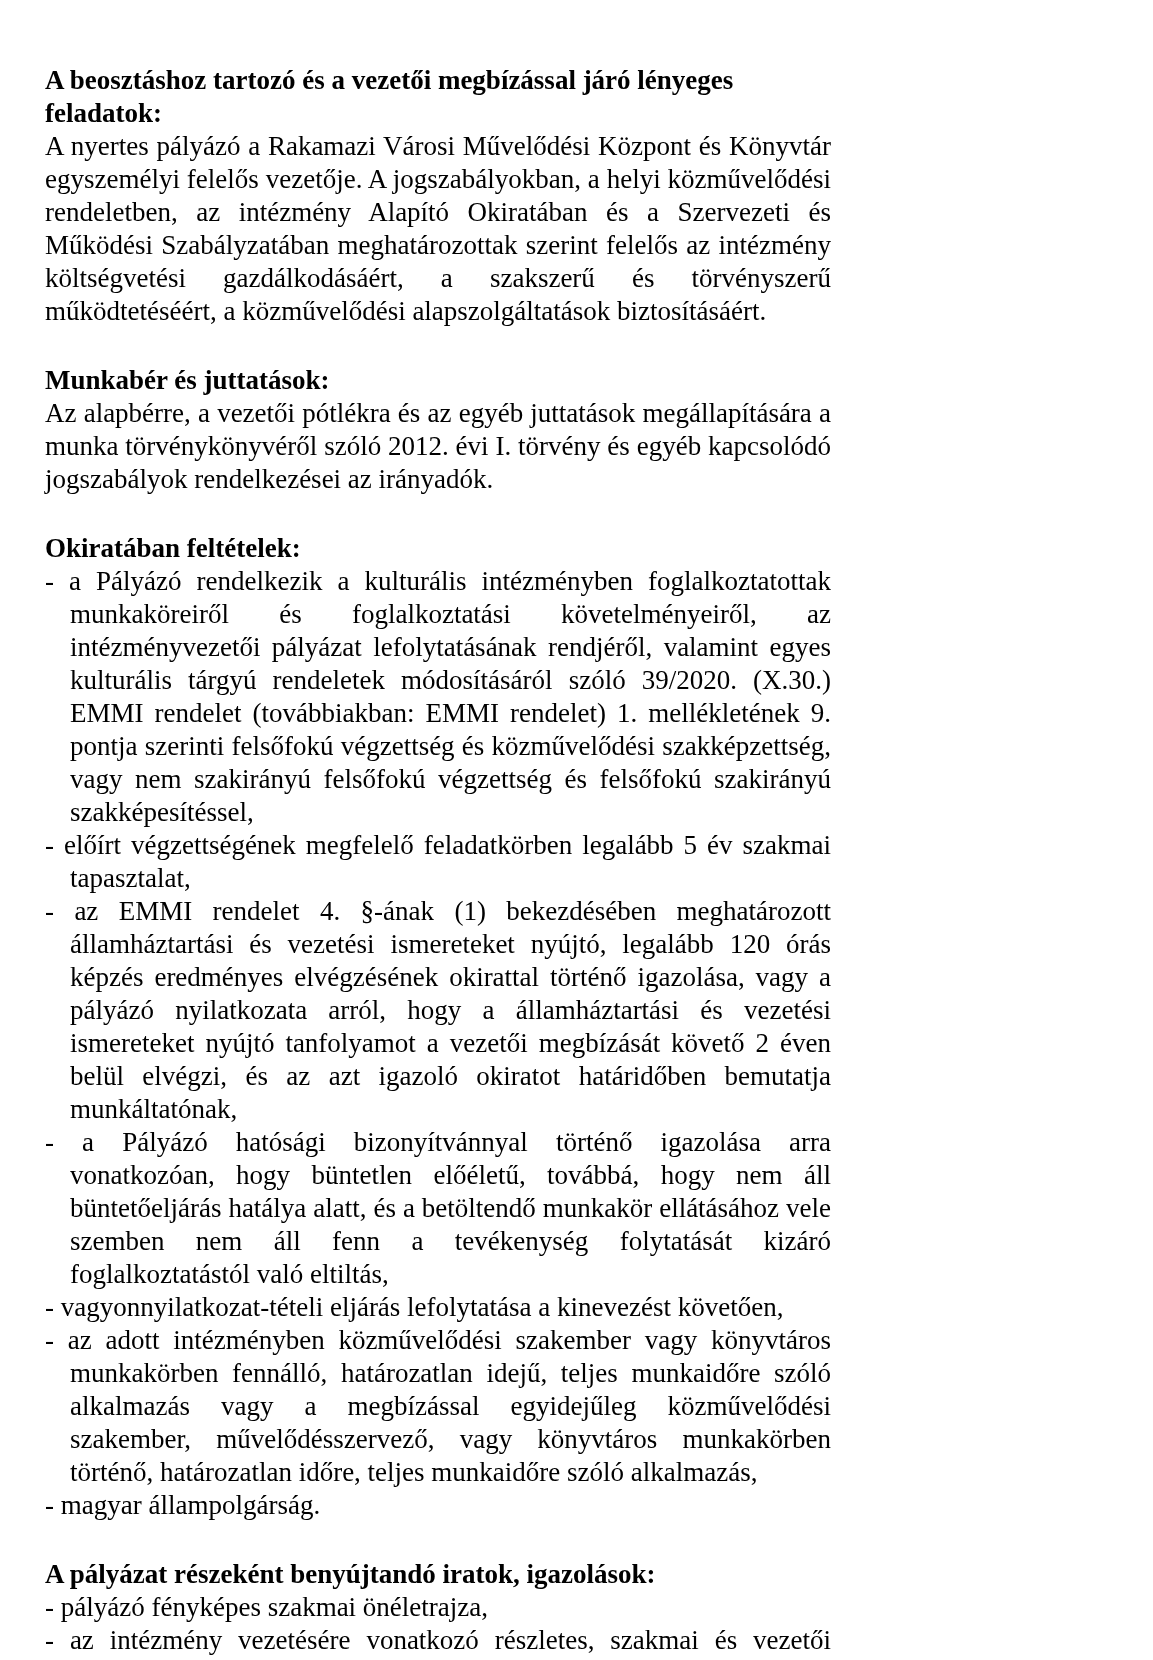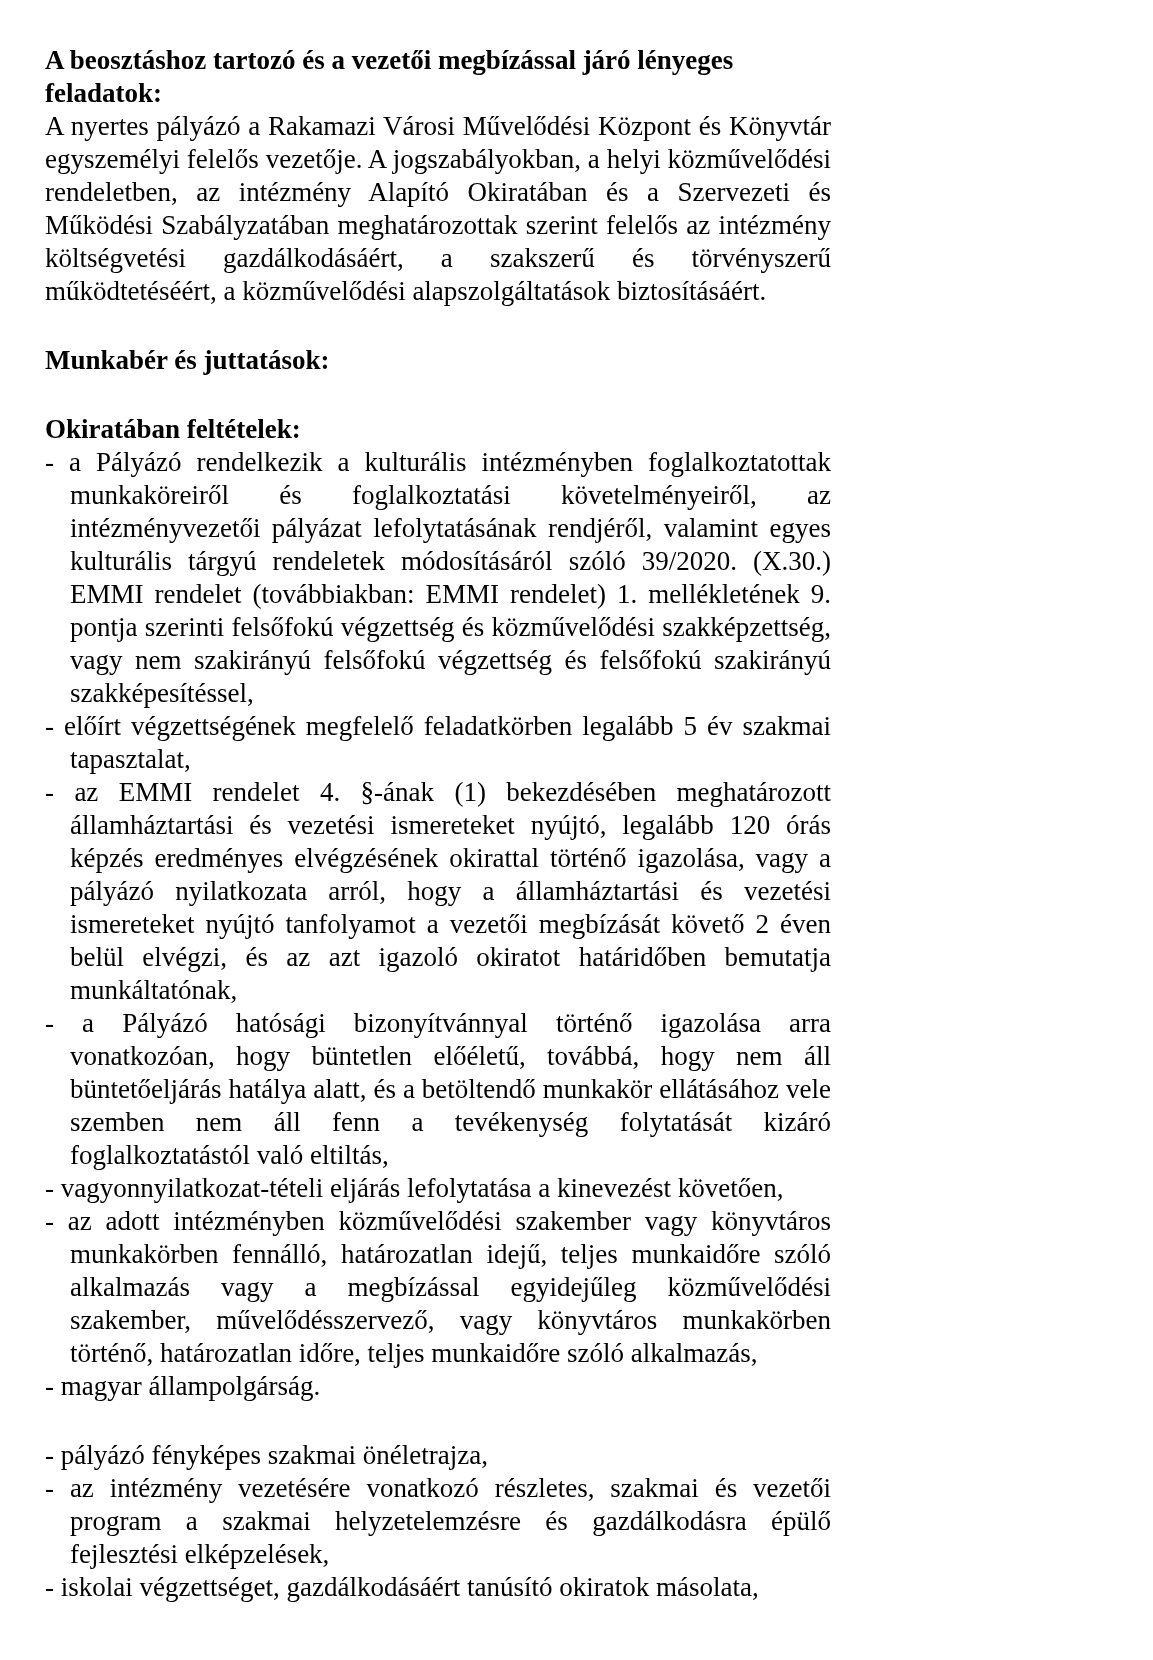--- a/index.html
+++ b/index.html
@@ -13,21 +13,21 @@
     overflow: hidden;
     color: #000000;
     font-family: "Liberation Serif", "DejaVu Serif", serif;
     font-size: 27px;
     line-height: 33px;
   }
   .page {
     box-sizing: border-box;
     width: 921px;
     height: 1660px;
-    padding: 44px 90px 0 45px;
+    padding: 64px 90px 0 45px;
   }
   section { margin: 0; }
   .section-gap { margin-top: 36px; }
   h2 {
     margin: 0;
     font-size: 27px;
     font-weight: bold;
     line-height: 33px;
     text-align: left;
   }
@@ -54,36 +54,38 @@
 
 <main class="page">
 
   <section>
     <h2>A beosztáshoz tartozó és a vezetői megbízással járó lényeges feladatok:</h2>
     <p>A nyertes pályázó a Rakamazi Városi Művelődési Központ és Könyvtár egyszemélyi felelős vezetője. A jogszabályokban, a helyi közművelődési rendeletben, az intézmény Alapító Okiratában és a Szervezeti és Működési Szabályzatában meghatározottak szerint felelős az intézmény költségvetési gazdálkodásáért, a szakszerű és törvényszerű működtetéséért, a közművelődési alapszolgáltatások biztosításáért.</p>
   </section>
 
   <section class="section-gap">
     <h2>Munkabér és juttatások:</h2>
+    <p>Az alapbérre, a vezetői pótlékra és az egyéb juttatások megállapítására a munka törvénykönyvéről szóló 2012. évi I. törvény és egyéb kapcsolódó jogszabályok rendelkezései az irányadók.</p>
   </section>
 
   <section class="section-gap">
     <h2>Okiratában feltételek:</h2>
     <ul>
       <li>a Pályázó rendelkezik a kulturális intézményben foglalkoztatottak munkaköreiről és foglalkoztatási követelményeiről, az intézményvezetői pályázat lefolytatásának rendjéről, valamint egyes kulturális tárgyú rendeletek módosításáról szóló 39/2020. (X.30.) EMMI rendelet (továbbiakban: EMMI rendelet) 1. mellékletének 9. pontja szerinti felsőfokú végzettség és közművelődési szakképzettség, vagy nem szakirányú felsőfokú végzettség és felsőfokú szakirányú szakképesítéssel,</li>
       <li>előírt végzettségének megfelelő feladatkörben legalább 5 év szakmai tapasztalat,</li>
       <li>az EMMI rendelet 4. §-ának (1) bekezdésében meghatározott államháztartási és vezetési ismereteket nyújtó, legalább 120 órás képzés eredményes elvégzésének okirattal történő igazolása, vagy a pályázó nyilatkozata arról, hogy a államháztartási és vezetési ismereteket nyújtó tanfolyamot a vezetői megbízását követő 2 éven belül elvégzi, és az azt igazoló okiratot határidőben bemutatja munkáltatónak,</li>
       <li>a Pályázó hatósági bizonyítvánnyal történő igazolása arra vonatkozóan, hogy büntetlen előéletű, továbbá, hogy nem áll büntetőeljárás hatálya alatt, és a betöltendő munkakör ellátásához vele szemben nem áll fenn a tevékenység folytatását kizáró foglalkoztatástól való eltiltás,</li>
       <li>vagyonnyilatkozat-tételi eljárás lefolytatása a kinevezést követően,</li>
       <li>az adott intézményben közművelődési szakember vagy könyvtáros munkakörben fennálló, határozatlan idejű, teljes munkaidőre szóló alkalmazás vagy a megbízással egyidejűleg közművelődési szakember, művelődésszervező, vagy könyvtáros munkakörben történő, határozatlan időre, teljes munkaidőre szóló alkalmazás,</li>
       <li>magyar állampolgárság.</li>
     </ul>
   </section>
 
   <section class="section-gap">
+    <h2>A pályázat részeként benyújtandó iratok, igazolások:</h2>
     <ul>
       <li>pályázó fényképes szakmai önéletrajza,</li>
       <li>az intézmény vezetésére vonatkozó részletes, szakmai és vezetői program a szakmai helyzetelemzésre és gazdálkodásra épülő fejlesztési elképzelések,</li>
       <li>iskolai végzettséget, gazdálkodásáért tanúsító okiratok másolata,</li>
     </ul>
   </section>
 
 </main>
 
 </body></html>

